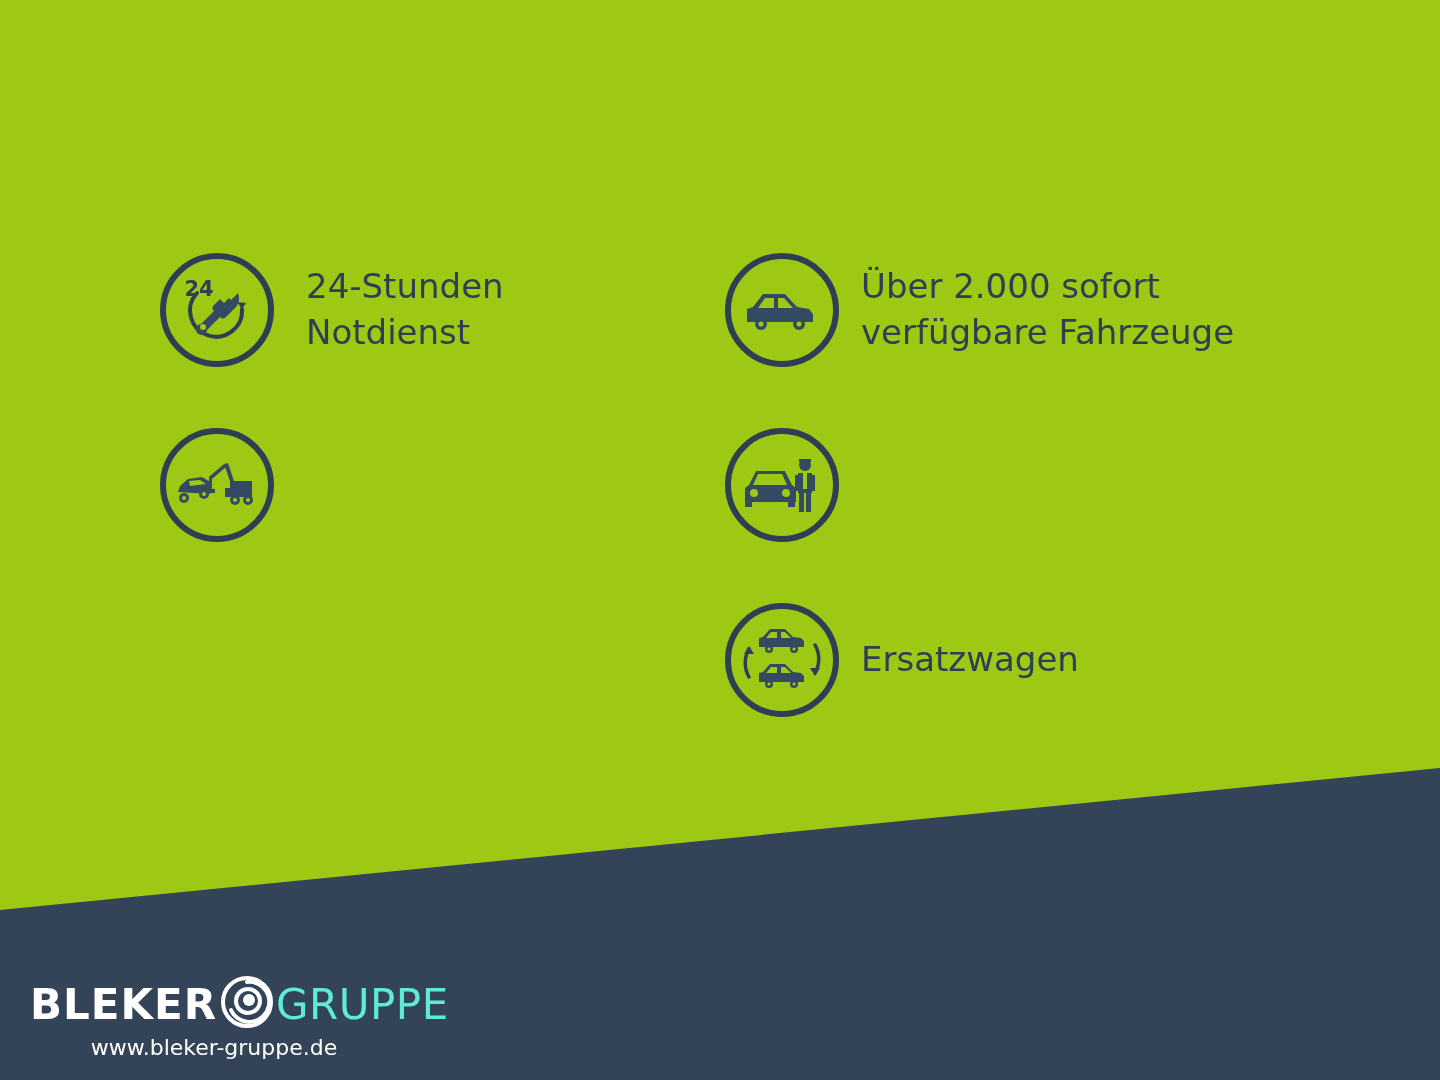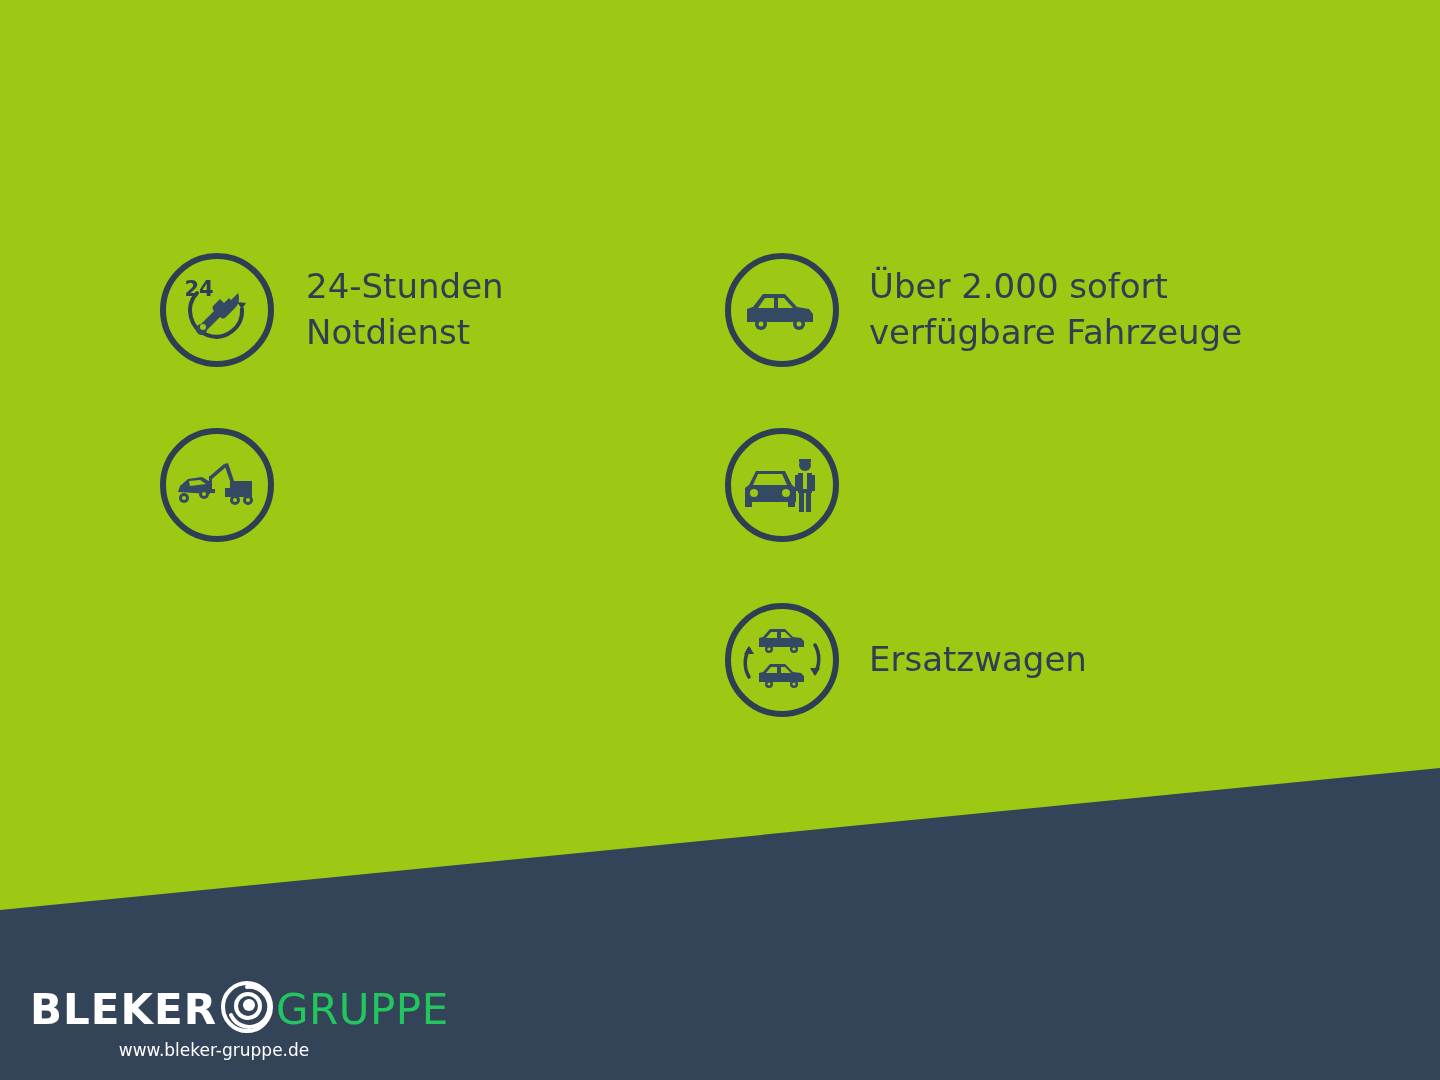--- a/index.html
+++ b/index.html
@@ -77,21 +77,21 @@
   .benefit-icon svg { display: block; }
 
   .benefit-label {
     margin-left: 30px;
     font-size: 34px;
     line-height: 1.33;
     color: #2e3f53;
     font-family: "DejaVu Sans", "Liberation Sans", sans-serif;
     white-space: pre-line;
   }
-  #col-right .benefit-label { margin-left: 28px; }
+  #col-right .benefit-label { margin-left: 20px; }
 
   
   #logo-block {
     position: absolute;
     left: 30px;
     bottom: 20px;
     width: 420px;
     margin-top: 36px;
   }
   #logo-wordmark {
@@ -106,28 +106,28 @@
     color: #ffffff;
     font-family: "DejaVu Sans", "Liberation Sans", sans-serif;
   }
   #logo-mark {
     margin: 0 1px 0 2px;
   }
   #logo-gruppe {
     font-size: 42px;
     font-weight: 400;
     letter-spacing: 0.5px;
-    color: #22c55e;
+    color: #5eead4;
     font-family: "DejaVu Sans", "Liberation Sans", sans-serif;
   }
   #logo-url {
     margin-top: 4px;
     text-align: center;
     width: 368px;
-    font-size: 17px;
+    font-size: 22px;
     font-weight: 400;
     color: #ffffff;
     font-family: "DejaVu Sans", "Liberation Sans", sans-serif;
   }
 </style>
 </head>
 <body>
 
 <div id="slide">
 

